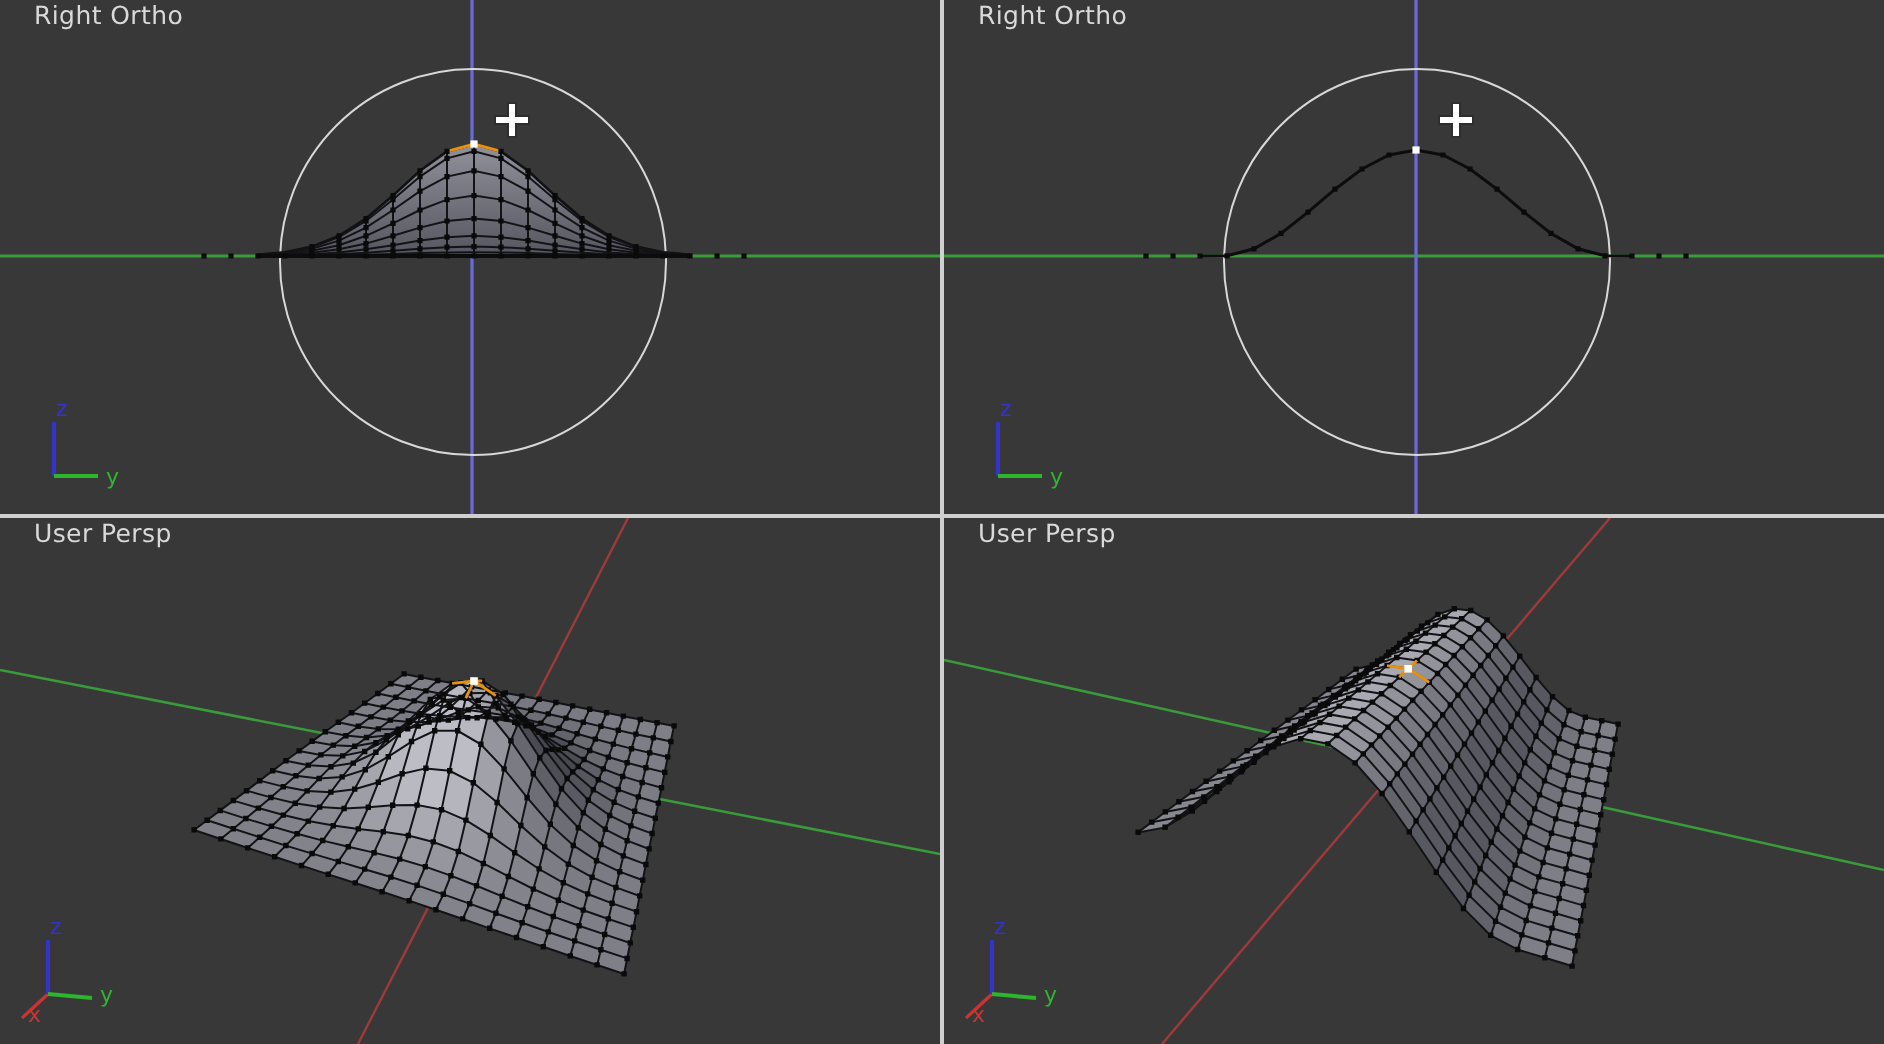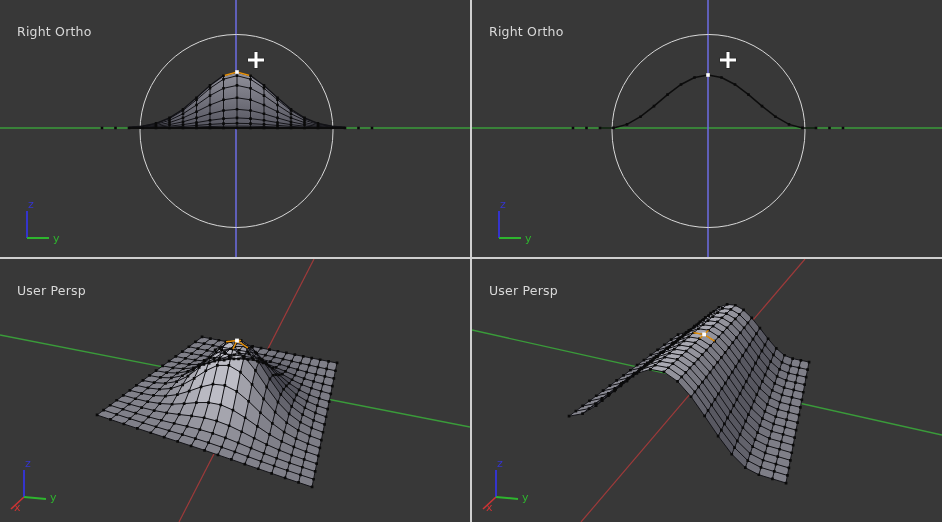--- a/index.html
+++ b/index.html
@@ -1,20 +1,20 @@
 <!DOCTYPE html>
 <html><head>
 <meta charset="utf-8">
 <style>
   html,body{margin:0;padding:0;background:#1f1f1f;}
   .stage{position:relative;width:942px;height:522px;background:#2b2b2b;overflow:hidden;
          font-family:"DejaVu Sans",sans-serif;}
   .viewport{position:absolute;background:#383838;overflow:hidden;}
   .viewport svg{position:absolute;left:0;top:0;}
-  .vp-label{position:absolute;left:17px;top:24px;font-size:12.5px;color:#d9d9d9;
+  .vp-label{position:absolute;left:17px;top:0;font-size:12.5px;color:#d9d9d9;
             letter-spacing:0.2px;user-select:none;text-align:right;}
   .divider{position:absolute;background:#cfcfcf;}
   #div-v{left:470px;top:0;width:2px;height:522px;}
   #div-h{left:0;top:257px;width:942px;height:2px;}
   #vp-tl{left:0;top:0;width:470px;height:257px;}
   #vp-tr{left:472px;top:0;width:470px;height:257px;}
   #vp-bl{left:0;top:259px;width:470px;height:263px;}
   #vp-br{left:472px;top:259px;width:470px;height:263px;}
   text{font-family:"DejaVu Sans",sans-serif;}
 </style>

